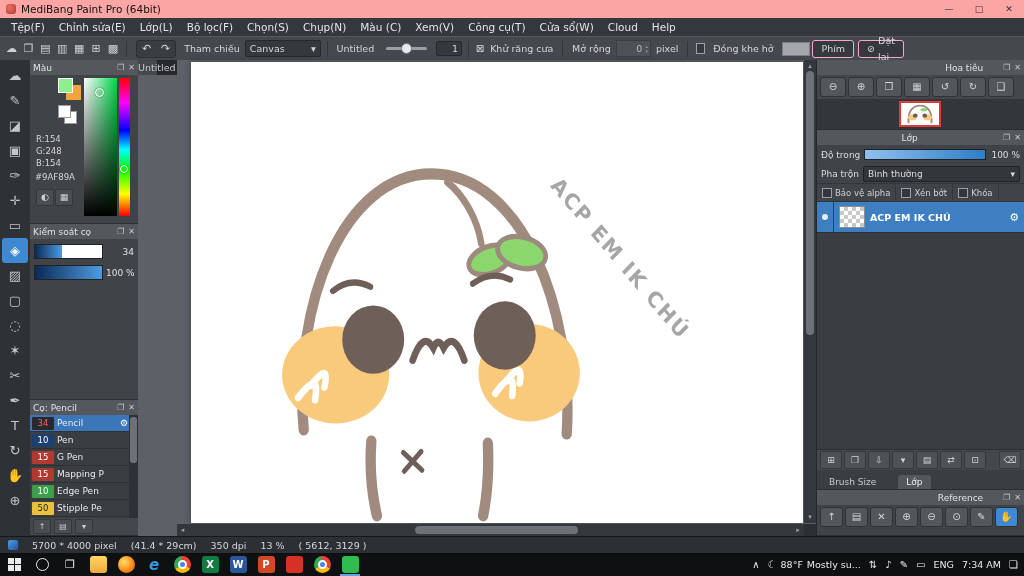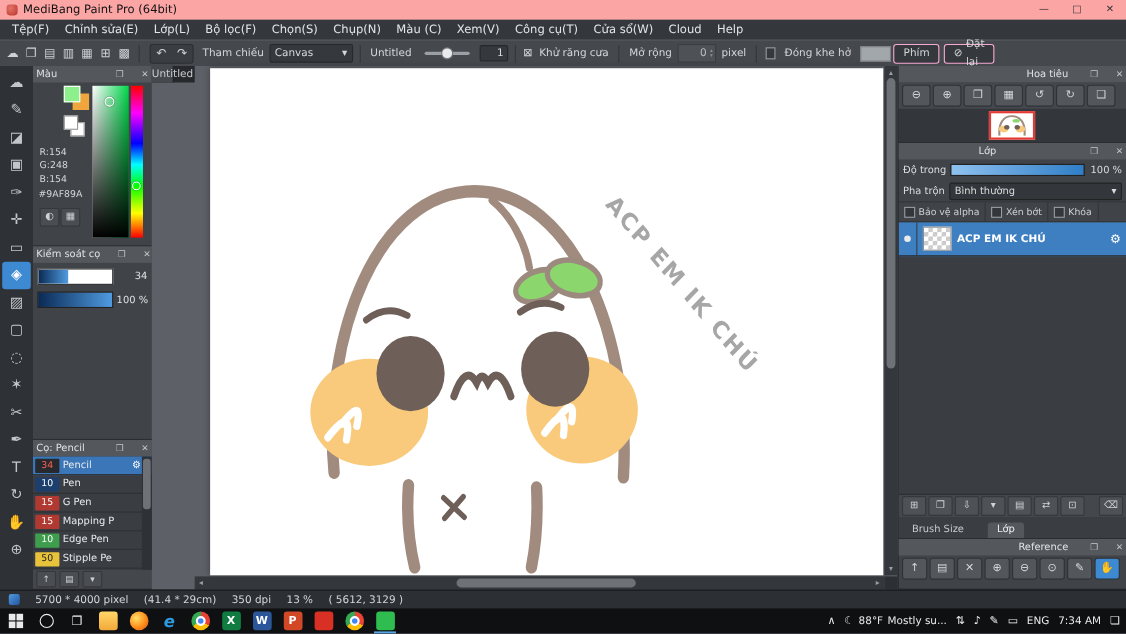--- a/index.html
+++ b/index.html
@@ -42,23 +42,23 @@
 
   
   .main{top:60px;height:476px;display:flex}
 
   .toolstrip{width:30px;background:#2e3135;display:flex;flex-direction:column;align-items:center;padding-top:3px}
   .tool{width:26px;height:25px;line-height:25px;text-align:center;color:#c2c6c9;font-size:13px;border-radius:3px}
   .tool.sel{background:#3d8ad2;color:#fff}
 
   .lpanels{width:108px;display:flex;flex-direction:column;background:#404348}
   .panel{display:flex;flex-direction:column;border-bottom:1px solid #2a2d31;box-sizing:border-box}
-  .phdr{height:15px;min-height:15px;background:#54575c;display:flex;align-items:center;font-size:9px;color:#e0e2e4;padding:0 3px;gap:16px}
+  .phdr{height:15px;min-height:15px;background:#54575c;display:flex;align-items:center;font-size:9px;color:#e0e2e4;padding:0 3px;gap:4px}
   .phdr .t{margin-right:auto;white-space:nowrap}
-  .phdr.rt .t{margin-right:4px;margin-left:auto}
+  .phdr.rt .t{margin-right:16px;margin-left:auto}
   .hico{font-size:8px;color:#c5c8cb}
 
   
   .cbody{position:relative;height:148px}
   .sw{position:absolute;width:15px;height:15px;box-sizing:border-box}
   .sw-back{left:36px;top:10px;background:#f0a63c}
   .sw-front{left:28px;top:3px;background:#8df08d;border:1px solid #fdfdfd}
   .sw2-back{left:34px;top:36px;background:#fff;border:1px solid #999;width:13px;height:13px}
   .sw2-front{left:28px;top:30px;background:#fff;border:1px solid #999;width:13px;height:13px}
   .rgbline{position:absolute;left:6px;font-size:8.5px;color:#d5d7d9;line-height:11px}

